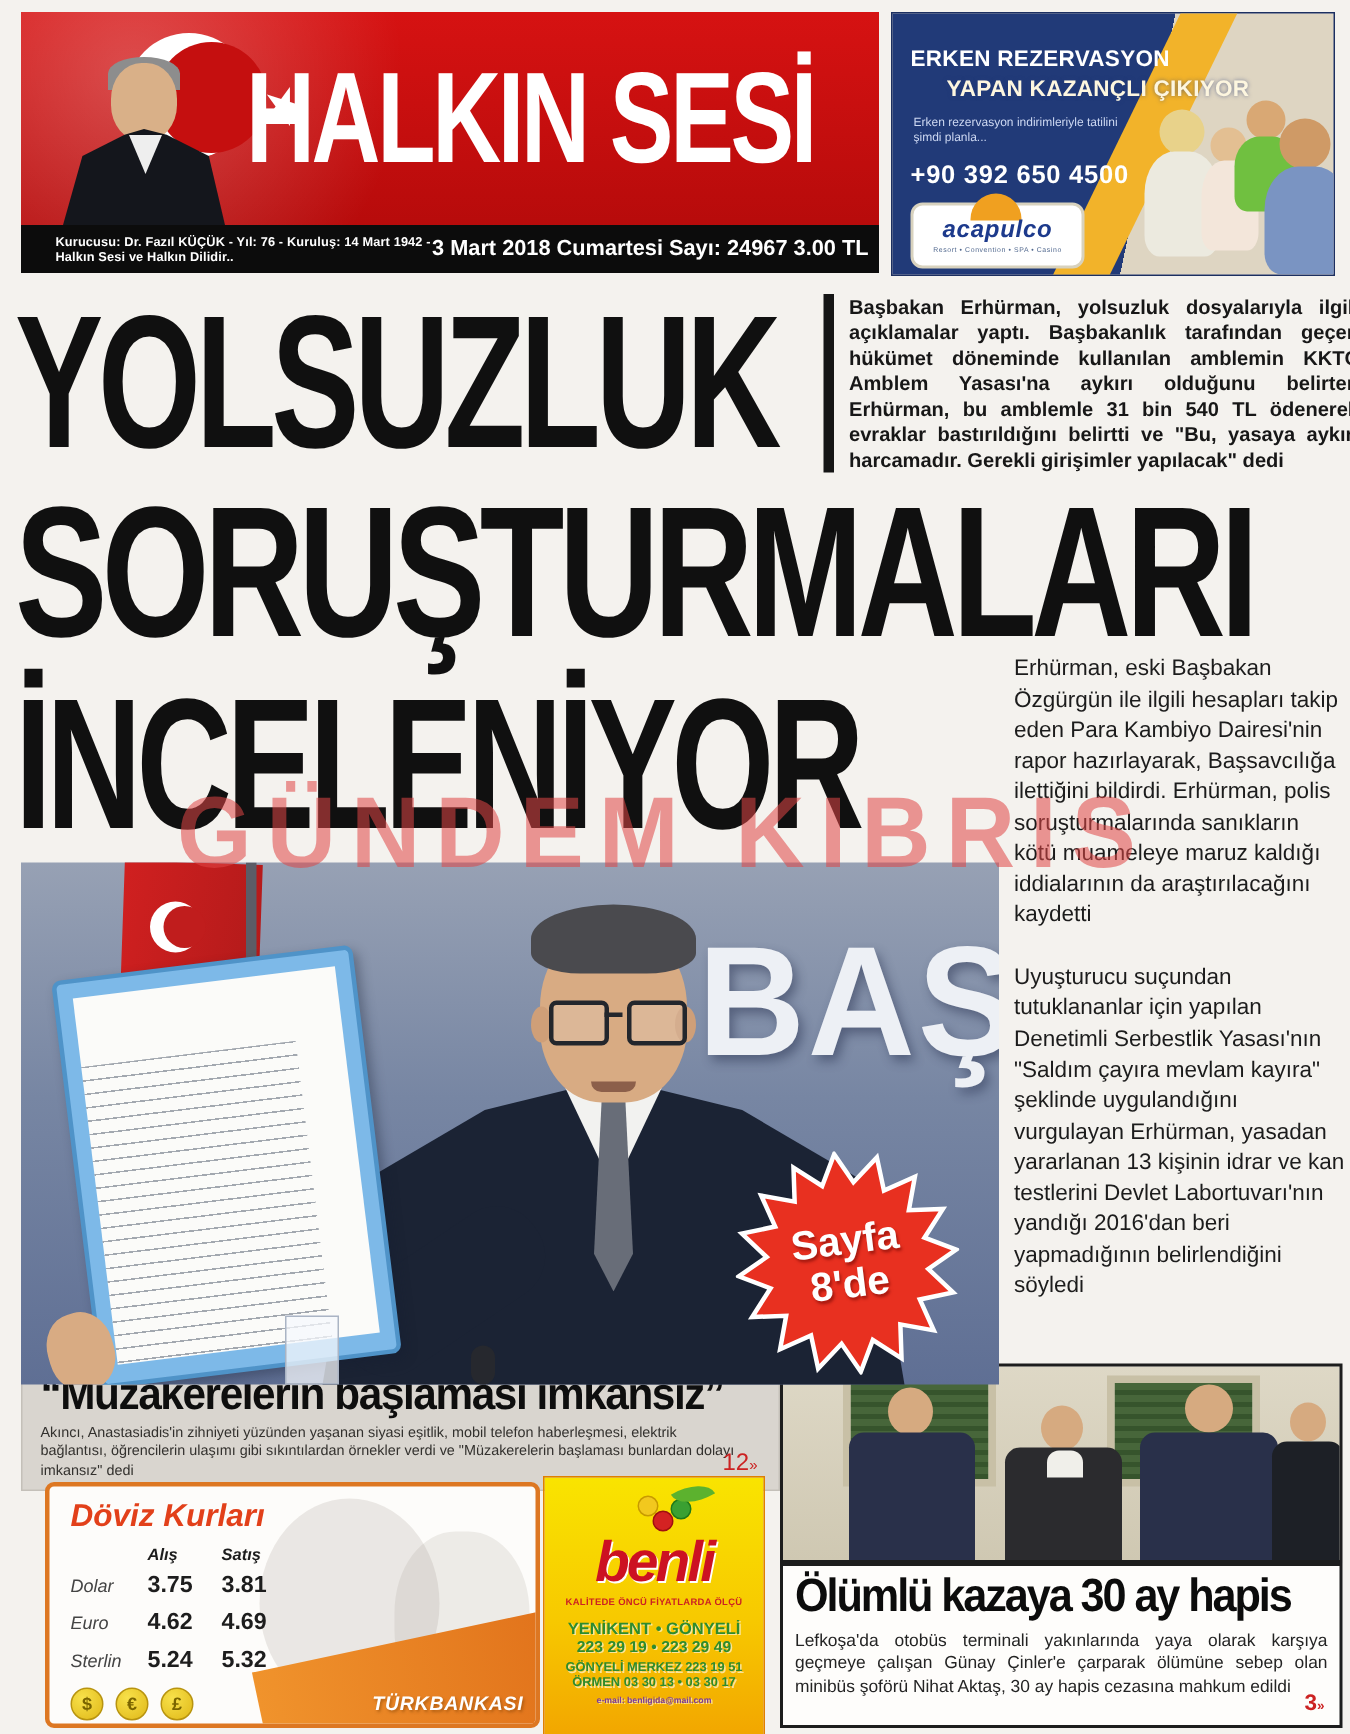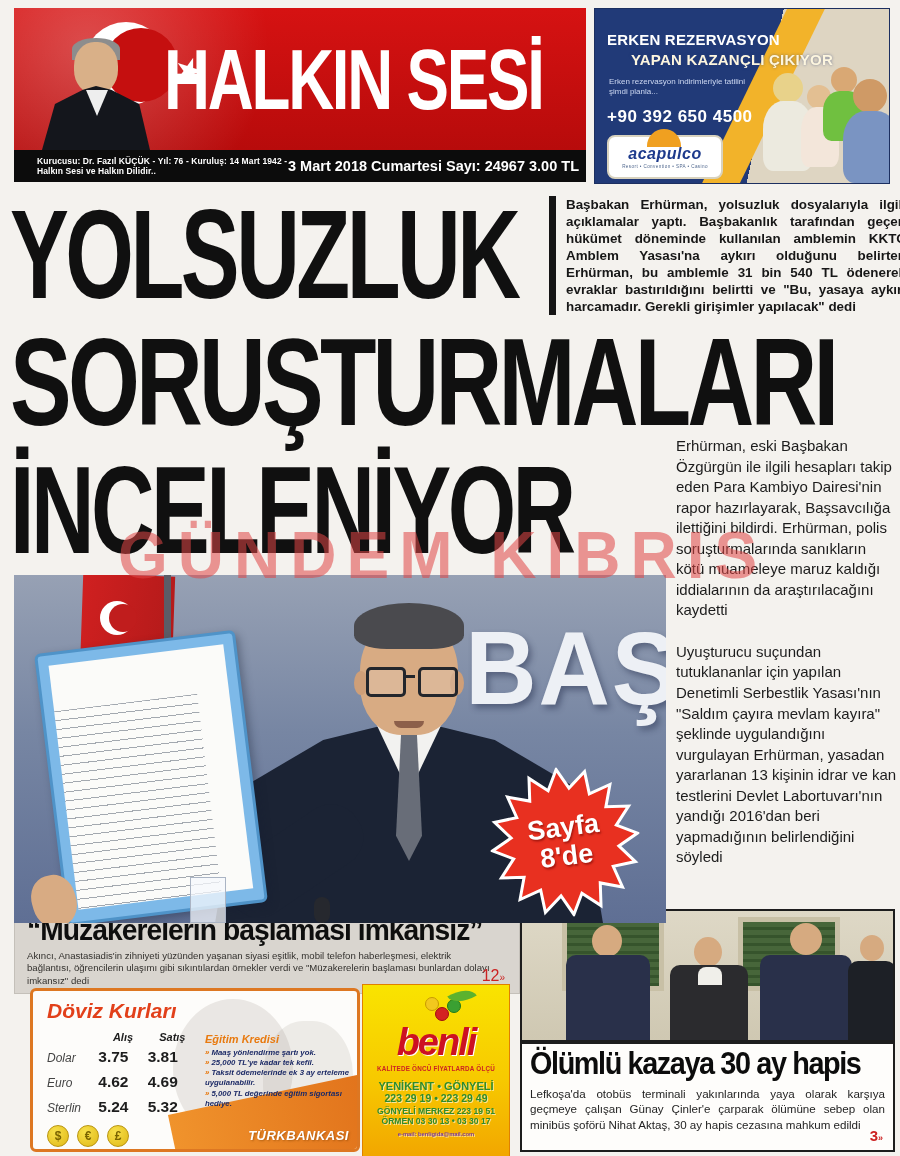--- a/index.html
+++ b/index.html
@@ -89,21 +89,21 @@
   
   .doviz{position:absolute;left:30px;top:988px;width:330px;height:164px;background:#fdfcfa;border:3px solid #dd7722;border-radius:6px;box-sizing:border-box;overflow:hidden;}
   .dv-ghost1{position:absolute;left:140px;top:8px;width:120px;height:140px;border-radius:50%;background:rgba(150,140,130,.18);}
   .dv-ghost2{position:absolute;left:230px;top:30px;width:90px;height:120px;border-radius:45%;background:rgba(150,140,130,.15);}
   .dv-corner{position:absolute;right:-40px;bottom:-52px;width:220px;height:110px;background:linear-gradient(90deg,#f0932c,#e0701a);transform:rotate(-12deg);}
   .dv-title{position:absolute;left:14px;top:8px;color:#e2401a;font-weight:700;font-style:italic;font-size:21px;}
   .dv-tab{position:absolute;left:14px;top:40px;width:150px;font-size:12px;color:#222;}
   .dv-row{display:flex;margin-bottom:7px;align-items:baseline;}
   .dv-name{width:52px;font-style:italic;font-weight:400;color:#444;font-size:12px;}
   .dv-val{width:50px;font-weight:700;font-size:15.5px;color:#1d1d1d;}
-  .dv-headrow{display:flex;margin-bottom:5px;font-style:italic;font-weight:700;color:#333;font-size:11px;text-align:center;}
+  .dv-headrow{display:flex;margin-bottom:5px;font-style:italic;font-weight:700;color:#333;font-size:11px;}
   .coins{position:absolute;left:14px;top:134px;display:flex;gap:8px;}
   .coin{width:20px;height:20px;border-radius:50%;background:radial-gradient(circle at 35% 30%,#f8e14a,#e0b818);border:1px solid #b89410;color:#7a6400;font-weight:700;font-size:12px;display:flex;align-items:center;justify-content:center;}
   .dv-credit{position:absolute;left:172px;top:42px;width:146px;}
   .dv-ct{color:#e87a10;font-weight:700;font-style:italic;font-size:11px;margin-bottom:3px;}
   .dv-ci{font-size:7.8px;font-style:italic;font-weight:700;color:#1c2a66;line-height:1.3;}
   .dv-ci:before{content:"» ";color:#e87a10;}
   .dv-bank{position:absolute;right:8px;bottom:6px;color:#fff;font-weight:700;font-style:italic;font-size:13px;letter-spacing:.5px;text-shadow:1px 1px 2px rgba(120,60,0,.5);}
 
   
   .benli{position:absolute;left:362px;top:984px;width:148px;height:174px;background:linear-gradient(180deg,#f9e400 0%,#f7c900 55%,#f2a600 100%);border:1px solid #e08000;box-sizing:border-box;text-align:center;overflow:hidden;}
@@ -256,27 +256,20 @@
         <span class="dv-name">Sterlin</span>
         <span class="dv-val">5.24</span>
         <span class="dv-val">5.32</span>
       </div>
     </div>
     <div class="coins">
       <div class="coin">$</div>
       <div class="coin">€</div>
       <div class="coin">£</div>
     </div>
-    <div class="dv-credit">
-      <div class="dv-ct">Eğitim Kredisi</div>
-      <div class="dv-ci">Maaş yönlendirme şartı yok.</div>
-      <div class="dv-ci">25,000 TL'ye kadar tek kefil.</div>
-      <div class="dv-ci">Taksit ödemelerinde ek 3 ay erteleme uygulanabilir.</div>
-      <div class="dv-ci">5,000 TL değerinde eğitim sigortası hediye.</div>
-    </div>
     <div class="dv-bank">TÜRKBANKASI</div>
   </div>
 
   <div class="benli">
     <div class="b-berries">
       <div class="berry" style="left:62px;top:6px;background:#f2c81e;border:1px solid #c89a00;"></div>
       <div class="berry" style="left:72px;top:16px;background:#d42222;border:1px solid #a01010;"></div>
       <div class="berry" style="left:84px;top:8px;background:#3aa032;border:1px solid #207a1a;"></div>
       <div class="b-leaf"></div>
     </div>

